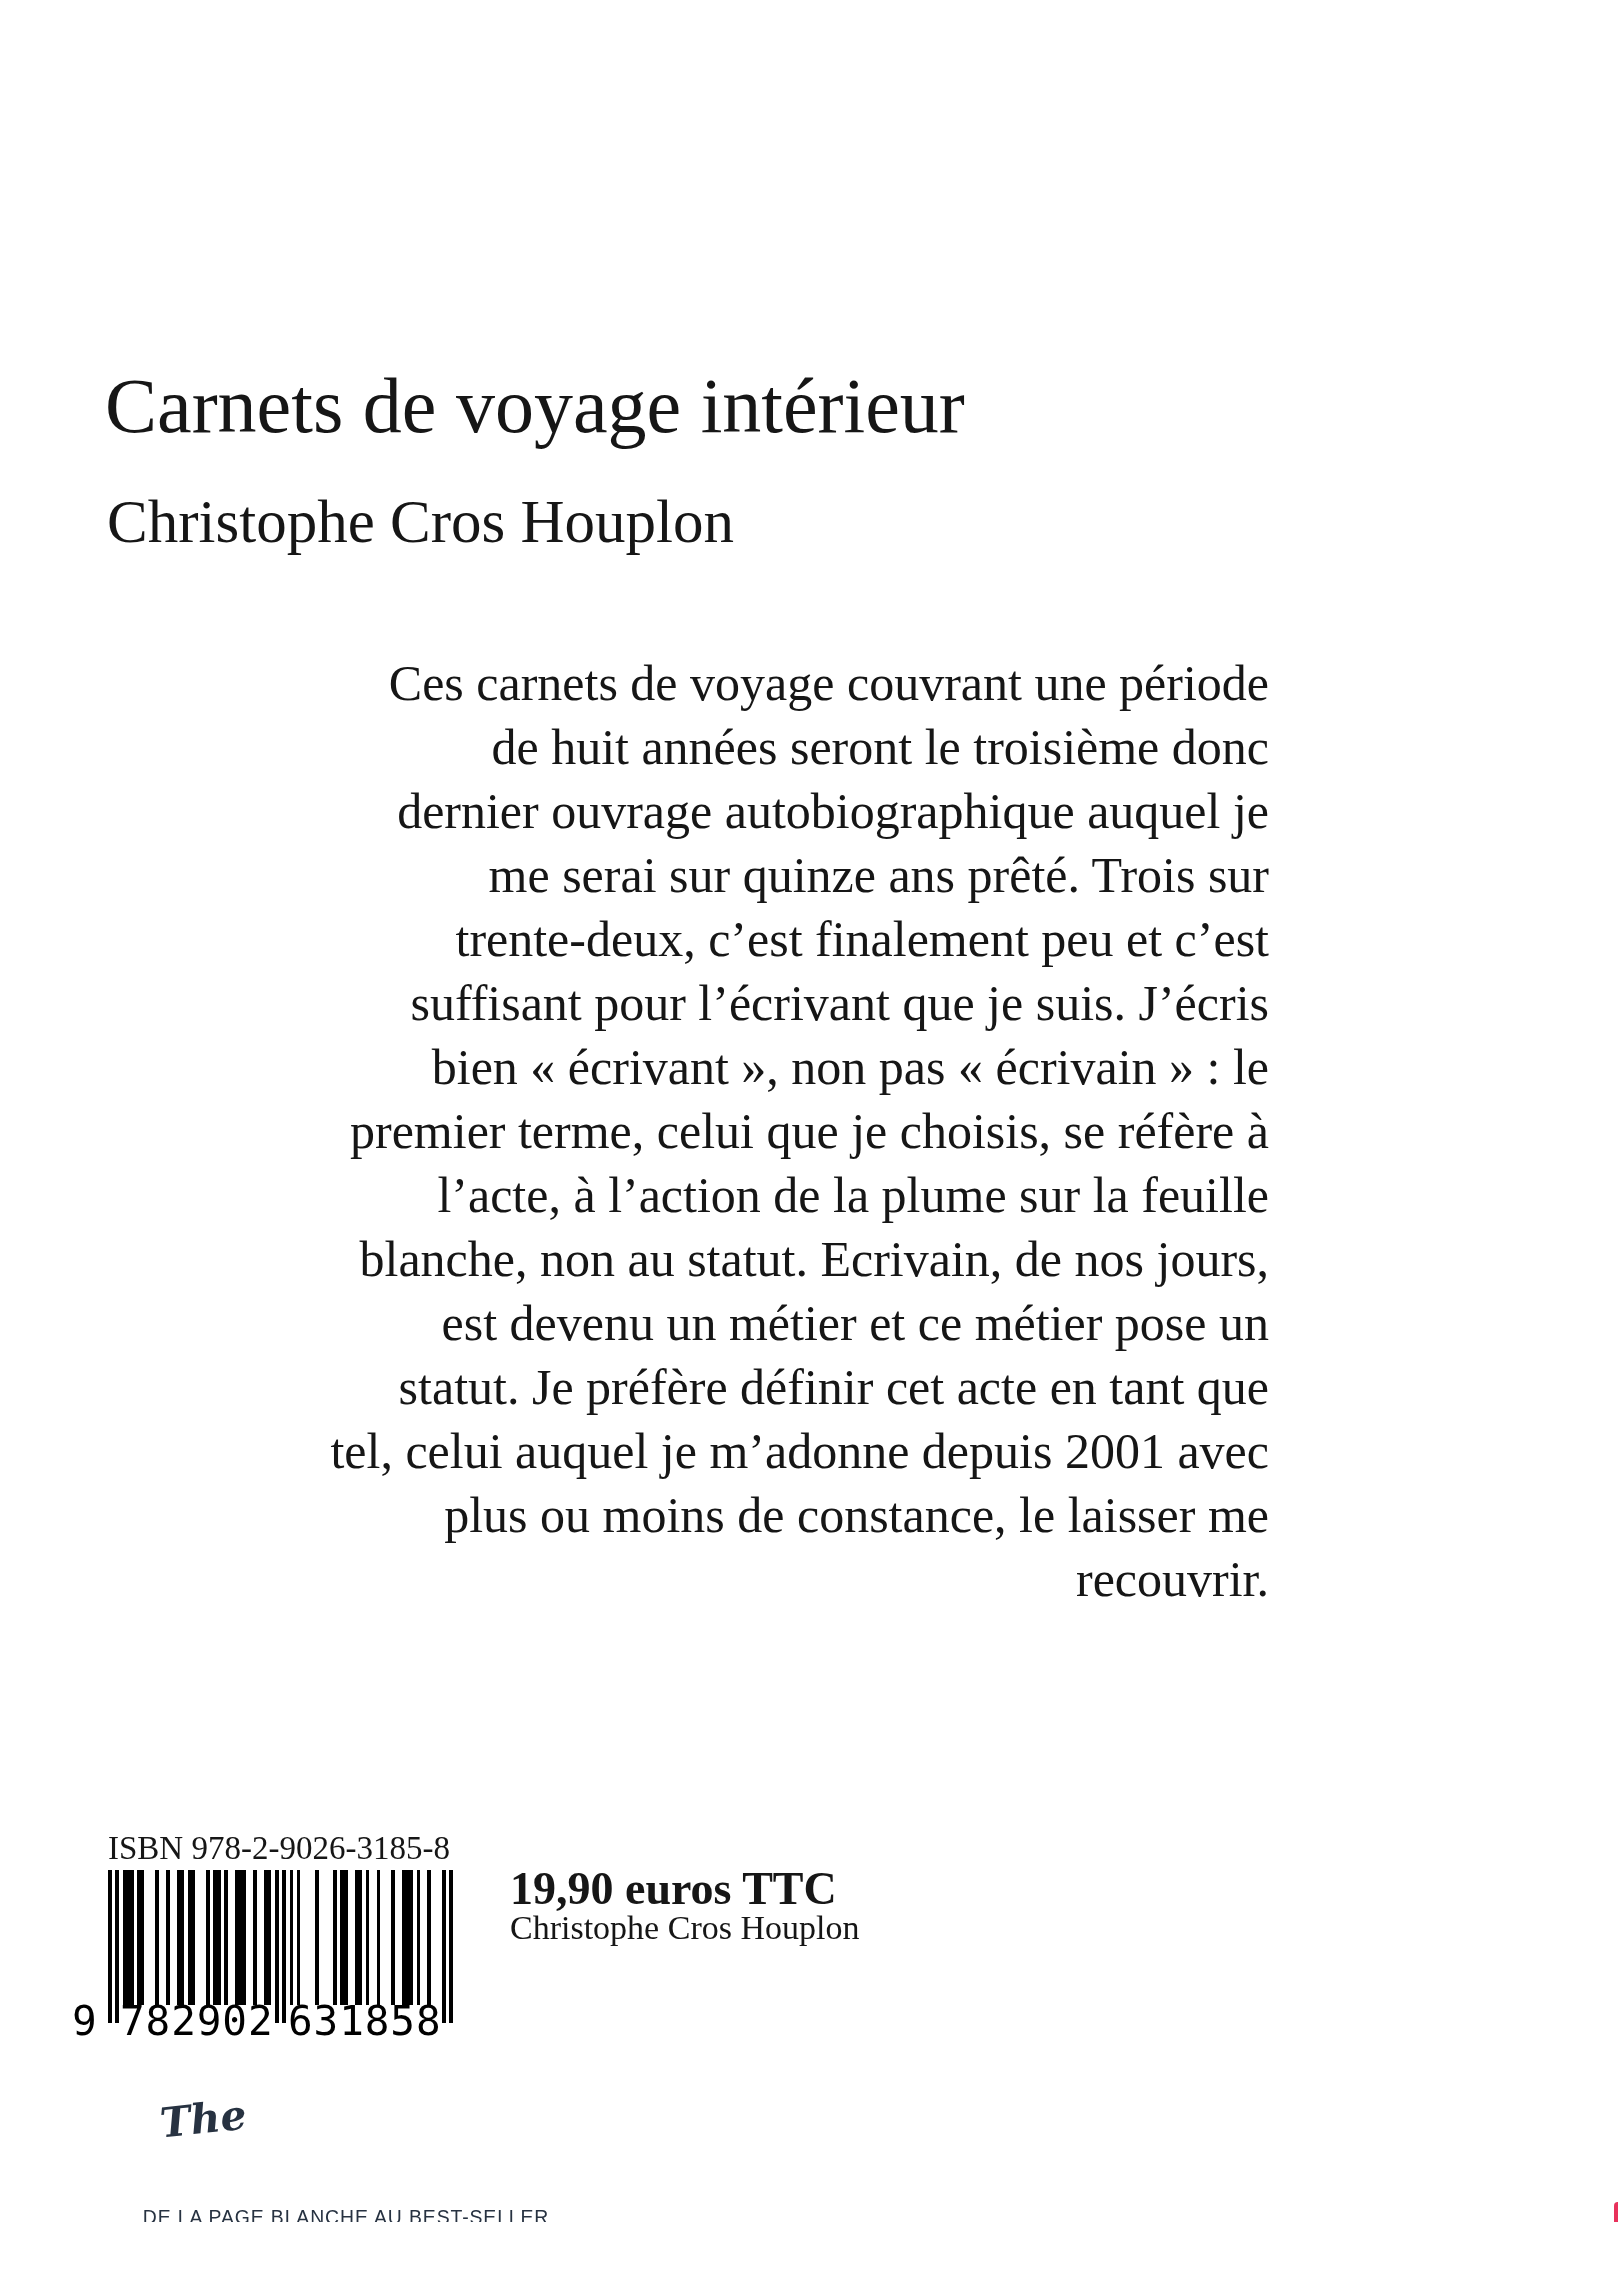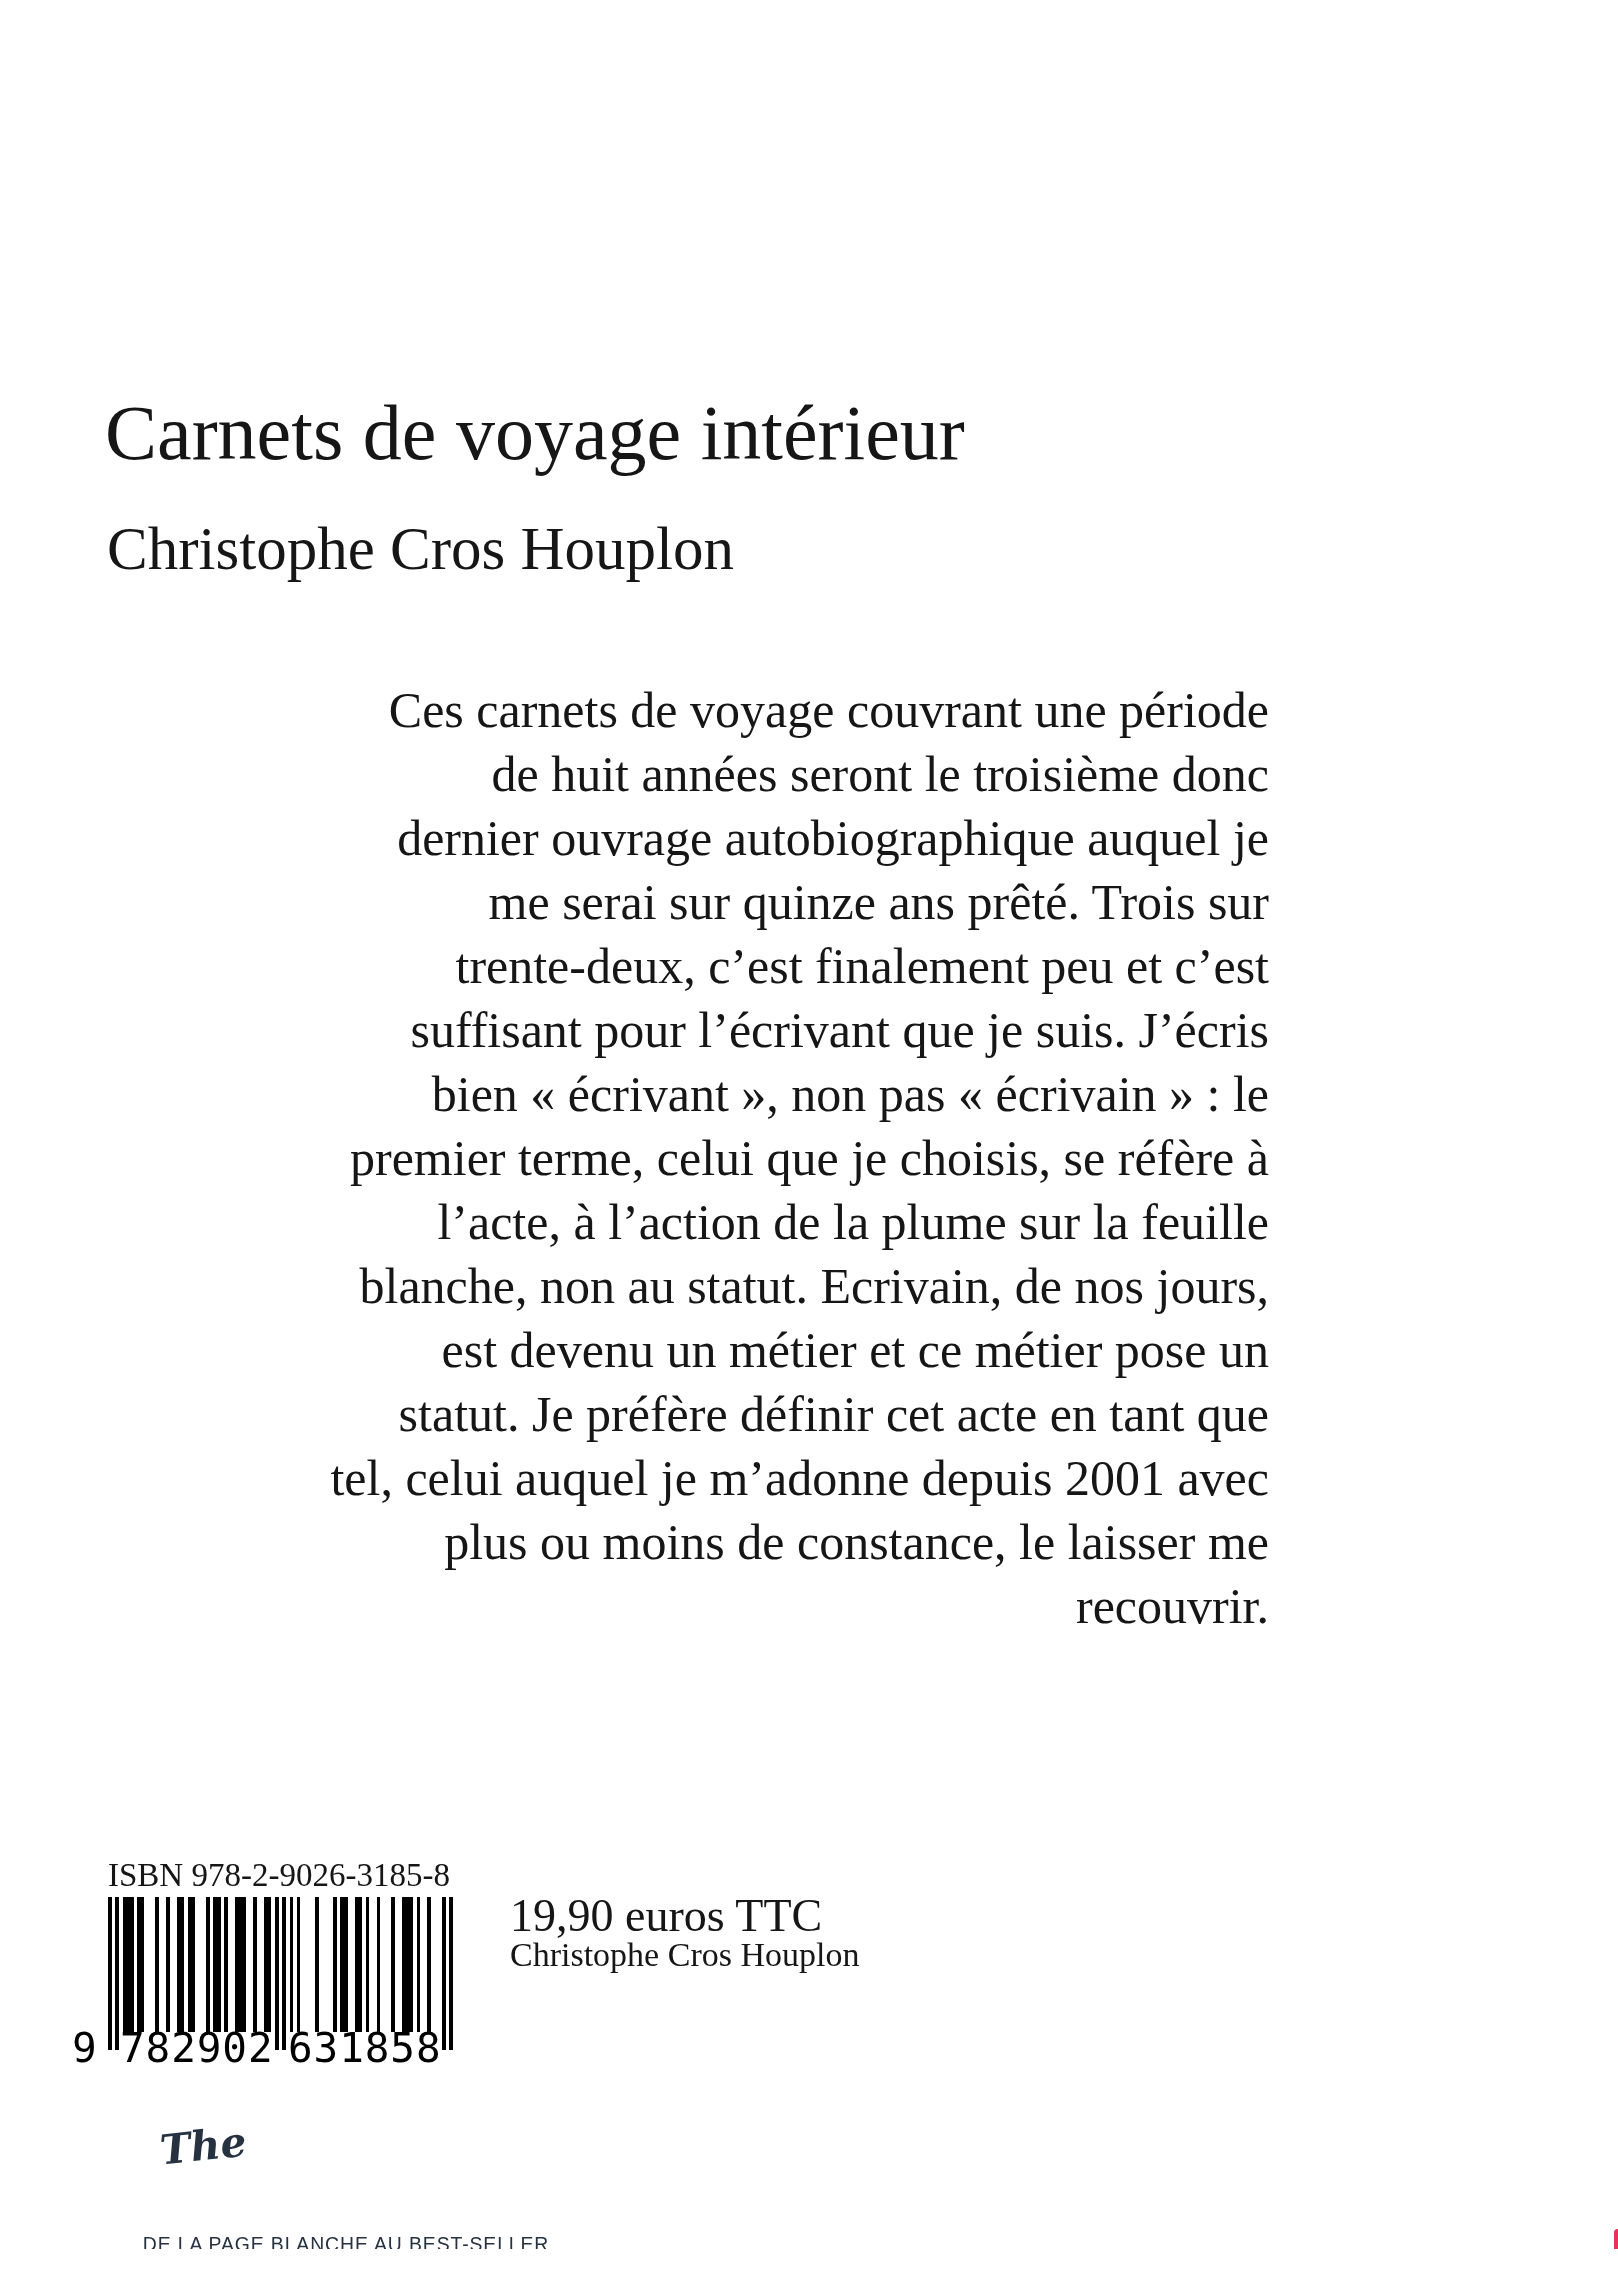--- a/index.html
+++ b/index.html
@@ -4,21 +4,20 @@
 <style>
   html,body{margin:0;padding:0;background:#ffffff;}
   .page{
     position:relative;
     width:1619px;
     height:2222px;
     background:#ffffff;
     overflow:hidden;
     font-family:"Liberation Serif", serif;
     color:#161616;
-    margin-top:27px;
   }
   .abs{position:absolute;}
   .book-title{
     left:105px; top:367px;
     font-size:78px; line-height:1; font-weight:400;
     letter-spacing:0px; white-space:nowrap;
   }
   .book-author{
     left:107px; top:491px;
     font-size:61px; line-height:1; font-weight:400; white-space:nowrap;
@@ -38,21 +37,21 @@
   .bc-digit{
     font-family:"DejaVu Sans Mono", monospace;
     font-size:41px; line-height:1; color:#000;
     letter-spacing:0.9px; white-space:nowrap;
   }
   .bc-lead{ left:72px; top:2001px; }
   .bc-g1{ left:120px; top:2001px; }
   .bc-g2{ left:288px; top:2001px;text-align:center; }
   .price-line{
     left:510px; top:1866px;
-    font-size:46px; line-height:1; white-space:nowrap;
+    font-size:46px; line-height:1; white-space:nowrap;font-weight:bold;
   }
   .imprint{
     left:510px; top:1912px;
     font-size:34px; line-height:32px; white-space:nowrap;
   }
   .imprint div{white-space:nowrap;}
   .logo{
     left:106px; top:2104px; width:480px; height:129px;
     font-family:"Liberation Sans", sans-serif;
   }

